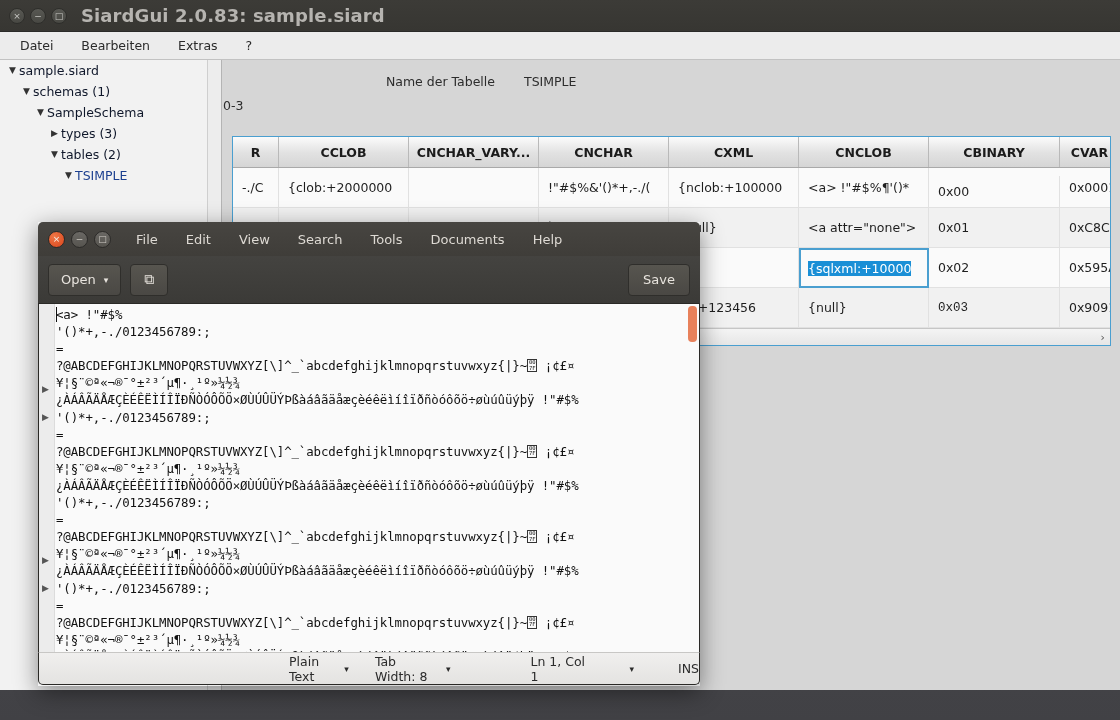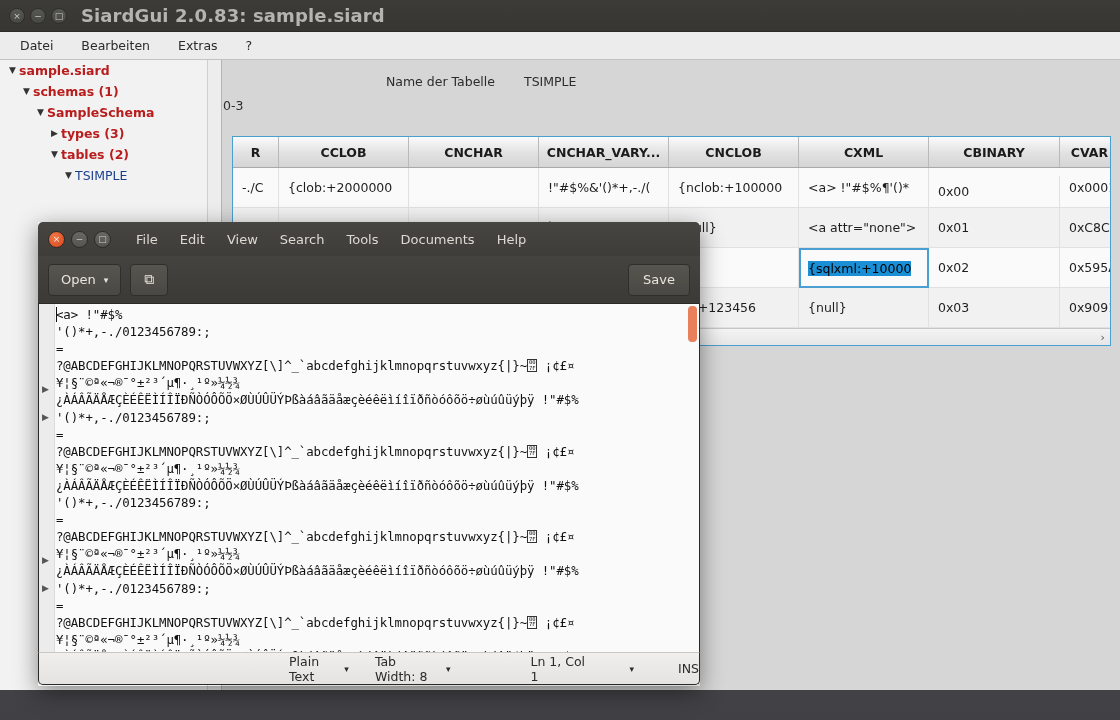--- a/index.html
+++ b/index.html
@@ -64,21 +64,21 @@
     display: flex; align-items: center; height: 21px; font-size: 12.5px;
     color: #1e1e1e; white-space: nowrap; padding-right: 4px;
   }
   .tnode.sel { background: #c9c9c9; }
   .tw {
     width: 13px; flex: 0 0 13px; text-align: center; font-size: 9px;
     color: #333; line-height: 21px;
   }
   .tlabel { font-size: 12.5px; }
   .tlabel.blue { color: #1b3f8f; }
-  .tlabel.plain { color: #b91c1c; font-weight: bold; }
+  .tlabel.plain { color: #0f172a; }
 
   #tree-scrollbar {
     position: absolute; right: 0; top: 0; width: 14px; bottom: 0;
     background: #ededed; border-left: 1px solid #cfcfcf;
   }
 
   
   #content-panel {
     position: absolute; left: 223px; top: 0; right: 0; bottom: 0;
     background: #d6d6d6;
@@ -139,21 +139,21 @@
     width: 17px; height: 17px; border-radius: 50%;
     border: 1px solid #2b2a28; position: relative;
   }
   .gb.close { background: radial-gradient(circle at 35% 30%, #f07746, #d9451c); }
   .gb.min, .gb.max { background: linear-gradient(180deg,#6a6864,#56544f); }
   .gb i {
     position: absolute; inset: 0; color: #f3efe9; font-style: normal;
     font-size: 9px; line-height: 15px; text-align: center;
   }
   .gb.min i, .gb.max i { color: #cfccc6; }
-  #gedit-menu { display: flex; margin-left: 16px; gap: 4px; align-items: center; }
+  #gedit-menu { display: flex; margin-left: 16px; gap: 10px; align-items: center; }
   .gmenu {
     font-size: 13px; color: #dedad4; padding: 3px 9px; cursor: default;
   }
   #gedit-toolbar {
     height: 48px; width: 100%;
     background: linear-gradient(180deg,#444340 0%,#3b3a37 100%);
     border-bottom: 1px solid #2a2926;
     display: flex; align-items: center; padding: 0 10px;
   }
   .tbtn {
@@ -288,24 +288,24 @@
           </div>
           <div class="metarow">
             <div class="metavalue">0-3</div>
           </div>
         </div>
 
         <div id="grid-wrap">
           <div id="grid-head">
               <div class="hcell" style="width: 46px; flex: 0 0 46px;">R</div>
               <div class="hcell" style="width: 130px; flex: 0 0 130px;">CCLOB</div>
+              <div class="hcell" style="width: 130px; flex: 0 0 130px;">CNCHAR_VARY...</div>
               <div class="hcell" style="width: 130px; flex: 0 0 130px;">CNCHAR</div>
-              <div class="hcell" style="width: 130px; flex: 0 0 130px;">CNCHAR_VARY...</div>
+              <div class="hcell" style="width: 130px; flex: 0 0 130px;">CXML</div>
               <div class="hcell" style="width: 130px; flex: 0 0 130px;">CNCLOB</div>
-              <div class="hcell" style="width: 130px; flex: 0 0 130px;">CXML</div>
               <div class="hcell" style="width: 131px; flex: 0 0 131px;">CBINARY</div>
               <div class="hcell" style="width: 60px; flex: 0 0 60px;">CVAR</div>
             </div>
           <div id="grid-rows">
               <div class="grow odd">
                 <div class="gcell" style="width: 46px; flex: 0 0 46px;">-./C</div>
                 <div class="gcell" style="width: 130px; flex: 0 0 130px;">{clob:+2000000</div>
                 <div class="gcell" style="width: 130px; flex: 0 0 130px;"></div>
                 <div class="gcell" style="width: 130px; flex: 0 0 130px;">!"#$%&amp;'()*+,-./(</div>
                 <div class="gcell" style="width: 130px; flex: 0 0 130px;">{nclob:+100000</div>
@@ -323,33 +323,33 @@
                 <div class="gcell" style="width: 131px; flex: 0 0 131px;">0x01</div>
                 <div class="gcell" style="width: 60px; flex: 0 0 60px;">0xC8C9</div>
               </div>
               <div class="grow odd">
                 <div class="gcell" style="width: 46px; flex: 0 0 46px;"></div>
                 <div class="gcell" style="width: 130px; flex: 0 0 130px;"></div>
                 <div class="gcell" style="width: 130px; flex: 0 0 130px;"></div>
                 <div class="gcell" style="width: 130px; flex: 0 0 130px;">$%&amp;'()*+,-./(</div>
                 <div class="gcell" style="width: 130px; flex: 0 0 130px;"></div>
                 <div class="gcell selcell" style="width: 130px; flex: 0 0 130px;">
-                  <span style="background: rgb(26, 143, 214); color: #000000;">{sqlxml:+10000</span>
+                  <span style="background: rgb(26, 143, 214); color: #ffffff;">{sqlxml:+10000</span>
                 </div>
                 <div class="gcell" style="width: 131px; flex: 0 0 131px;">0x02</div>
                 <div class="gcell" style="width: 60px; flex: 0 0 60px;">0x595A</div>
               </div>
               <div class="grow even">
                 <div class="gcell" style="width: 46px; flex: 0 0 46px;"></div>
                 <div class="gcell" style="width: 130px; flex: 0 0 130px;"></div>
                 <div class="gcell" style="width: 130px; flex: 0 0 130px;"></div>
                 <div class="gcell" style="width: 130px; flex: 0 0 130px;"></div>
                 <div class="gcell" style="width: 130px; flex: 0 0 130px;">ob:+123456</div>
                 <div class="gcell" style="width: 130px; flex: 0 0 130px;">{null}</div>
-                <div class="gcell" style="width: 131px; flex: 0 0 131px;">0x03</div>
+                <div class="gcell" style="width: 131px; flex: 0 0 131px; font-family: Liberation Mono, monospace;">0x03</div>
                 <div class="gcell" style="width: 60px; flex: 0 0 60px;">0x9091</div>
               </div>
             </div>
           <div id="grid-hscroll">
             <span>›</span>
           </div>
         </div>
       </div>
 
     </div>

